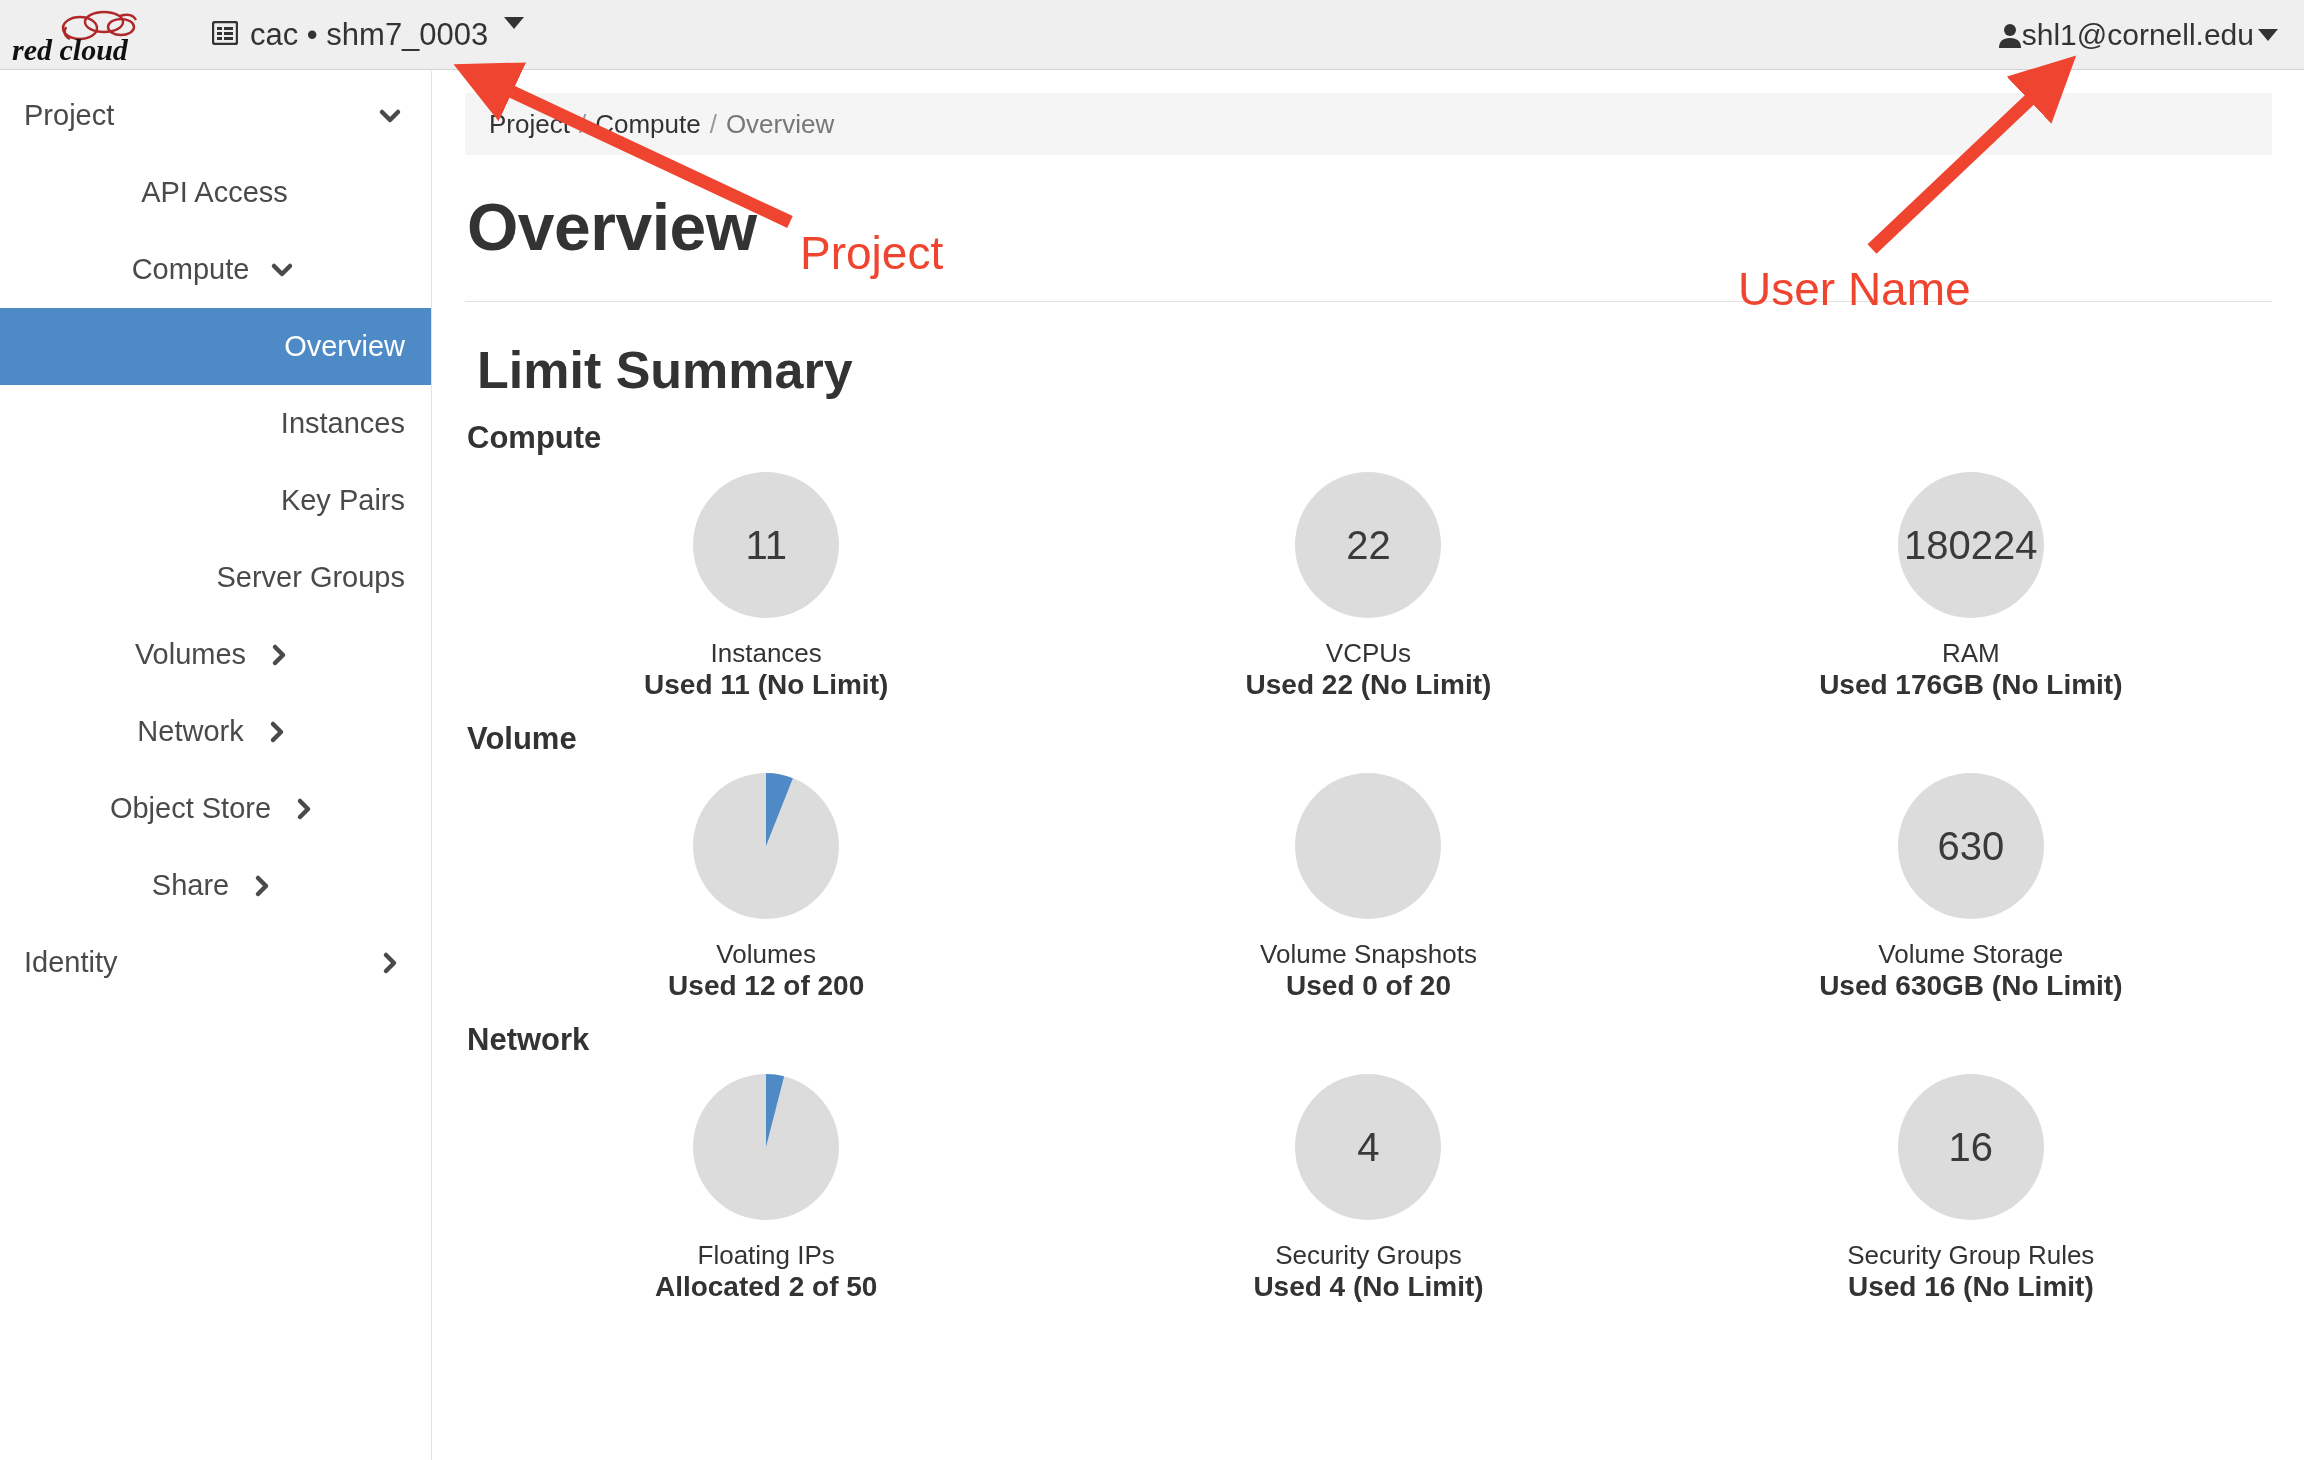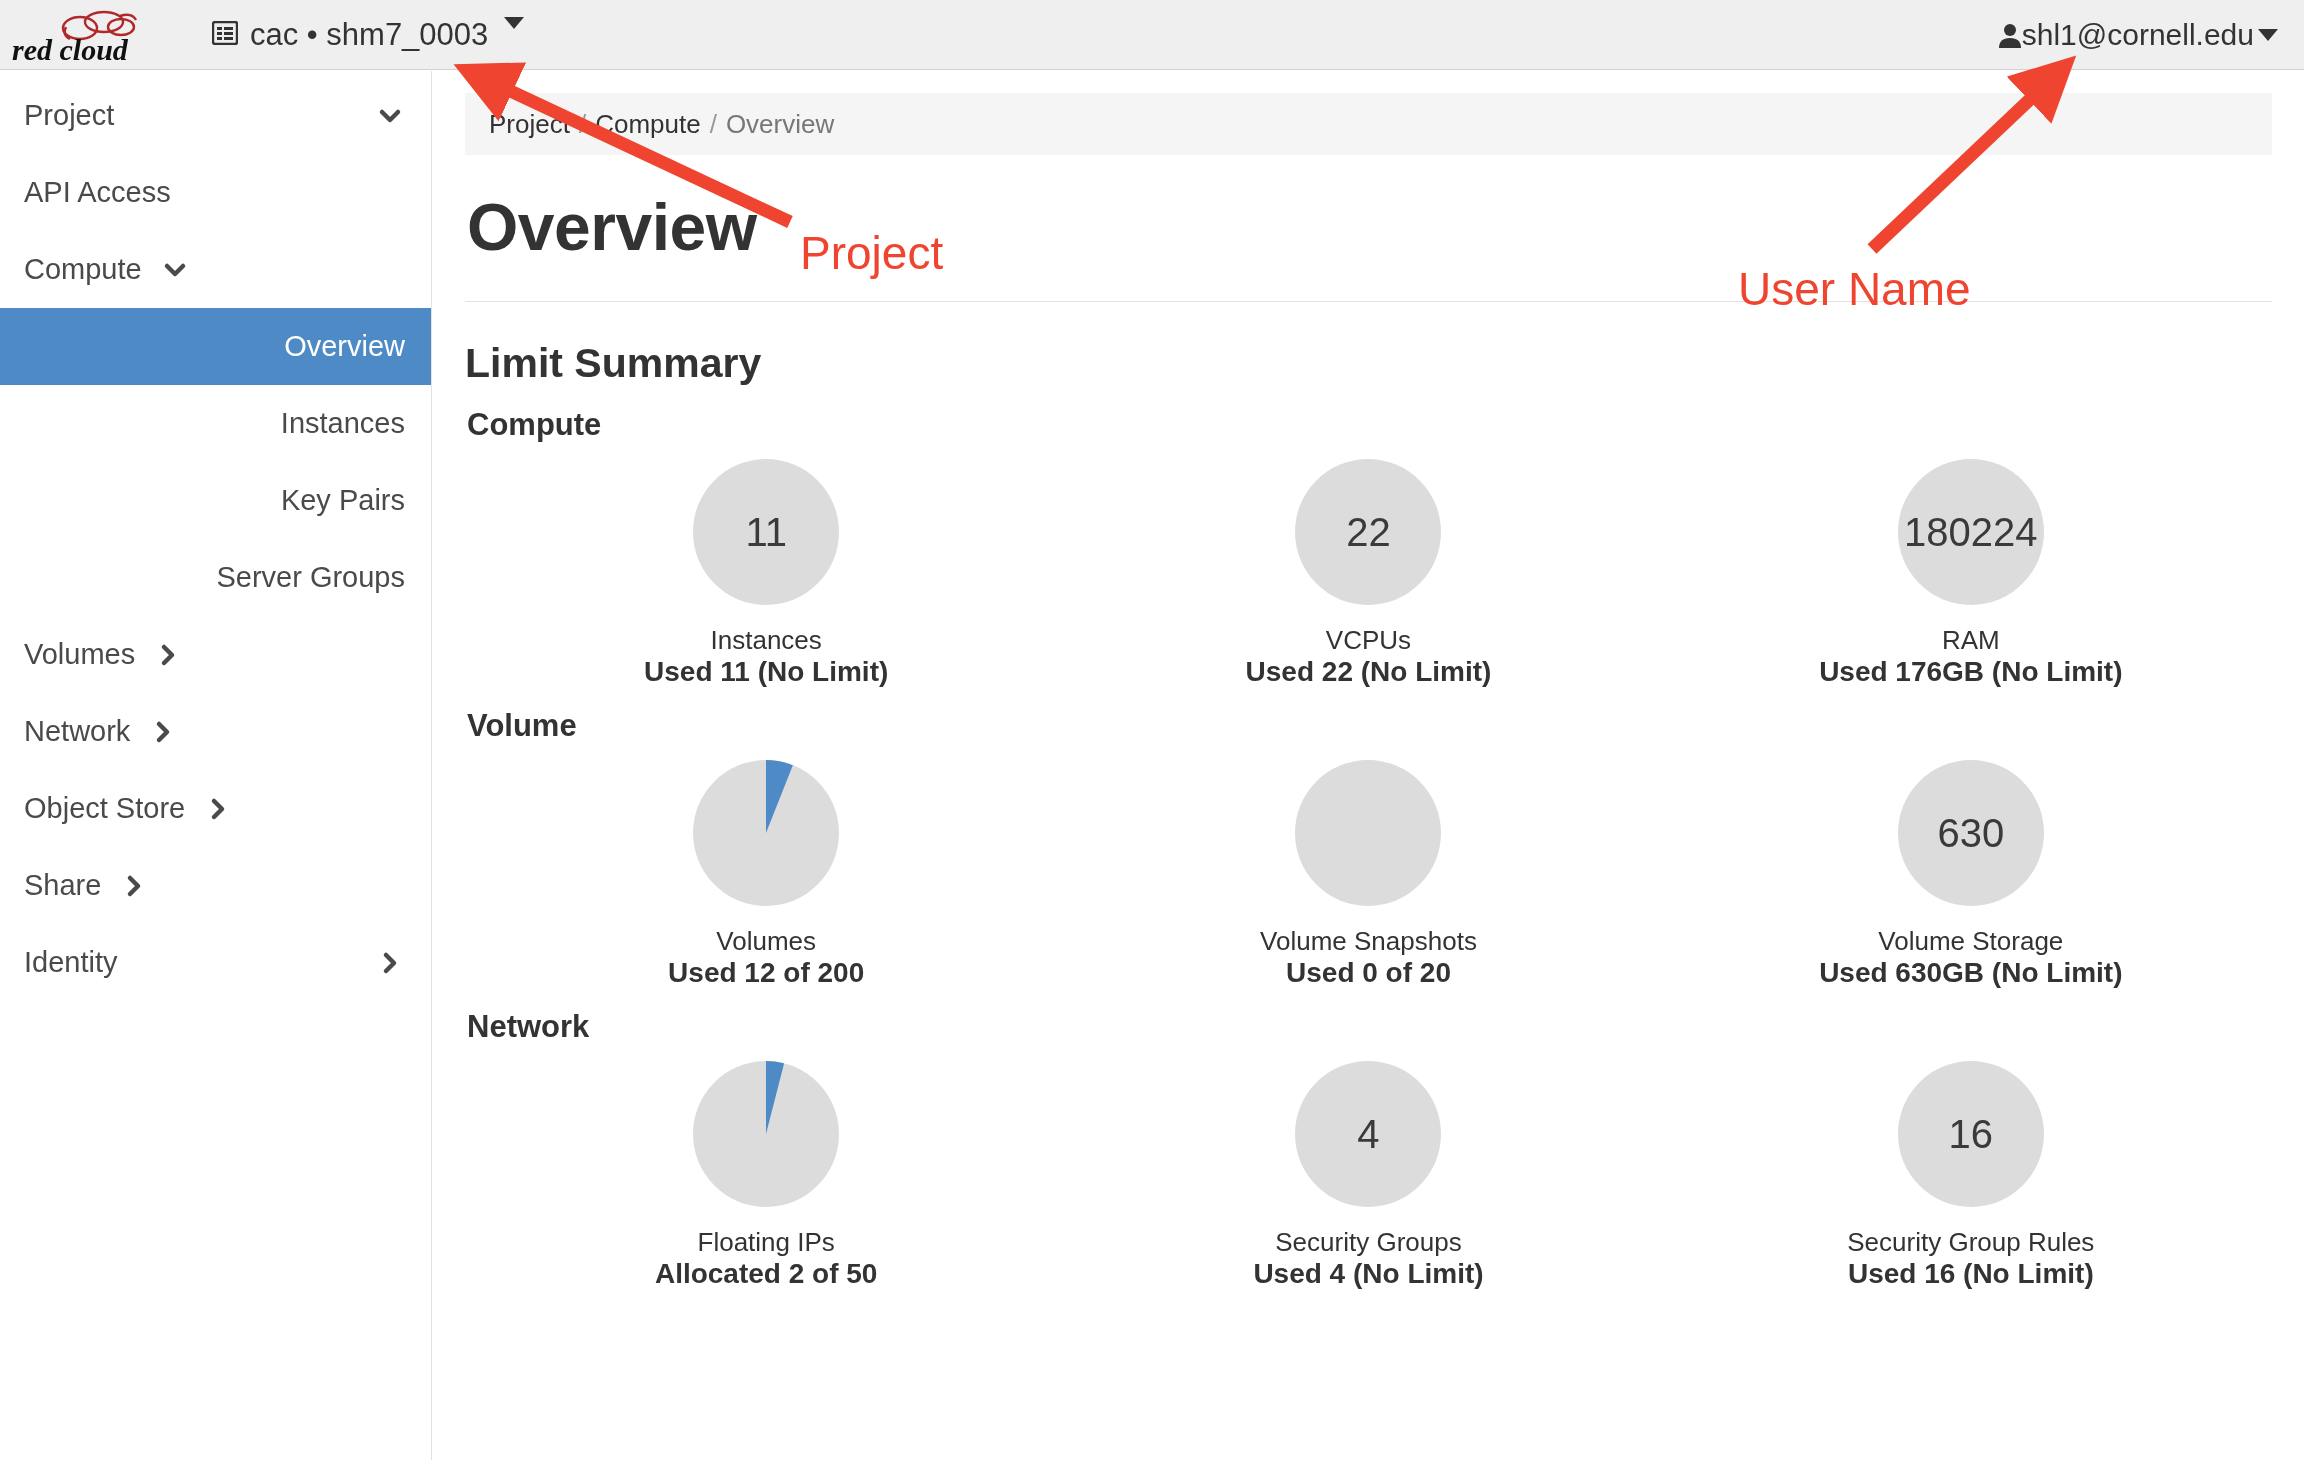--- a/index.html
+++ b/index.html
@@ -61,21 +61,21 @@
     display: flex; align-items: center;
     height: 77px;
     padding: 0 26px 0 24px;
     font-size: 29px;
     color: #4a4a4a;
     cursor: pointer;
     position: relative;
     justify-content: flex-end;
   }
   .nav-row.lvl0 { justify-content: space-between; }
-  .nav-row.lvl1 { justify-content: flex-start; padding-right: 26px; }
+  .nav-row.lvl1 { justify-content: center; padding-right: 26px; }
   .nav-row.lvl1 .nav-label { text-align: right; }
   .nav-row.lvl2 { justify-content: flex-end; padding-right: 26px; }
   .nav-row.active { background: #4e8bc6; color: #ffffff; }
   .nav-label { white-space: nowrap; }
 
   .chev { width: 30px; height: 30px; flex: 0 0 30px; margin-left: 18px; }
   .chev svg { display:block; }
 
   
   .main {
@@ -102,22 +102,22 @@
     color: #333333;
     margin: 34px 0 0 2px;
     letter-spacing: -0.5px;
   }
   .title-rule {
     margin-top: 36px;
     border-top: 1px solid #e2e2e2;
   }
 
   .h-limit {
-    font-size: 41px; font-weight: bold; color: #333333;
-    margin: 38px 0 0 0;
+    font-size: 52px; font-weight: bold; color: #333333;
+    margin: 38px 0 0 12px;
   }
   .h-section {
     font-size: 31px; font-weight: bold; color: #333333;
     margin: 20px 0 0 2px;
   }
 
   .gauge-row {
     display: flex;
     width: 100%;
     margin-top: 16px;

